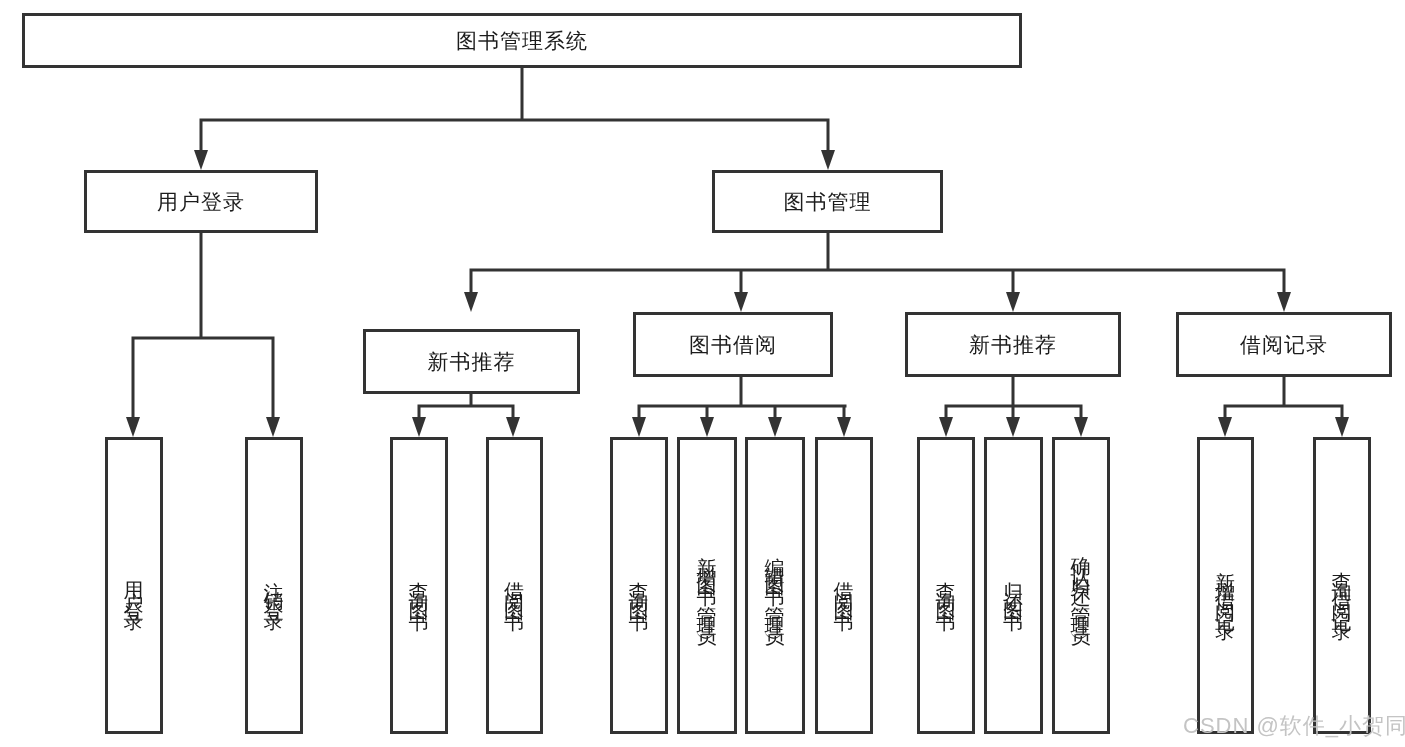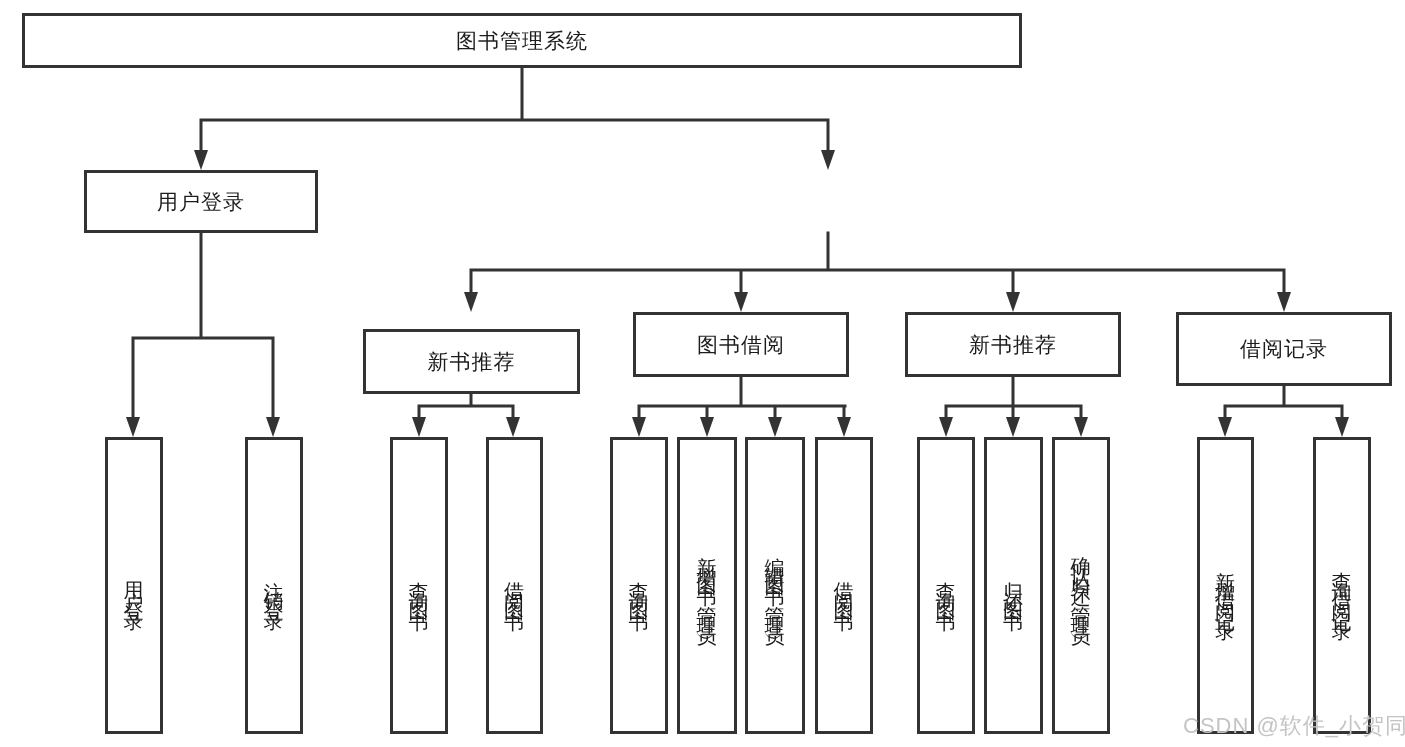--- a/index.html
+++ b/index.html
@@ -59,31 +59,34 @@
     </g>
   </svg>
 
   <div class="node" style="left:22px;top:13px;width:1000px;height:55px">
     <span class="hlabel">图书管理系统</span>
   </div>
 
   <div class="node" style="left:84px;top:170px;width:234px;height:63px">
     <span class="hlabel">用户登录</span>
   </div>
+  <div class="node" style="left:712px;top:170px;width:231px;height:63px">
+    <span class="hlabel">图书管理</span>
+  </div>
 
   <div class="node" style="left:363px;top:329px;width:217px;height:65px">
     <span class="hlabel">新书推荐</span>
   </div>
-  <div class="node" style="left:633px;top:312px;width:216px;height:65px">
+  <div class="node" style="left:633px;top:312px;width:200px;height:65px">
     <span class="hlabel">图书借阅</span>
   </div>
   <div class="node" style="left:905px;top:312px;width:216px;height:65px">
     <span class="hlabel">新书推荐</span>
   </div>
-  <div class="node" style="left:1176px;top:312px;width:216px;height:74px">
+  <div class="node" style="left:1176px;top:312px;width:216px;height:65px">
     <span class="hlabel">借阅记录</span>
   </div>
 
   <div class="node" style="left:105px;top:437px;width:58px;height:297px">
     <span class="vlabel">用户登录</span>
   </div>
   <div class="node" style="left:245px;top:437px;width:58px;height:297px">
     <span class="vlabel">注销登录</span>
   </div>
 

